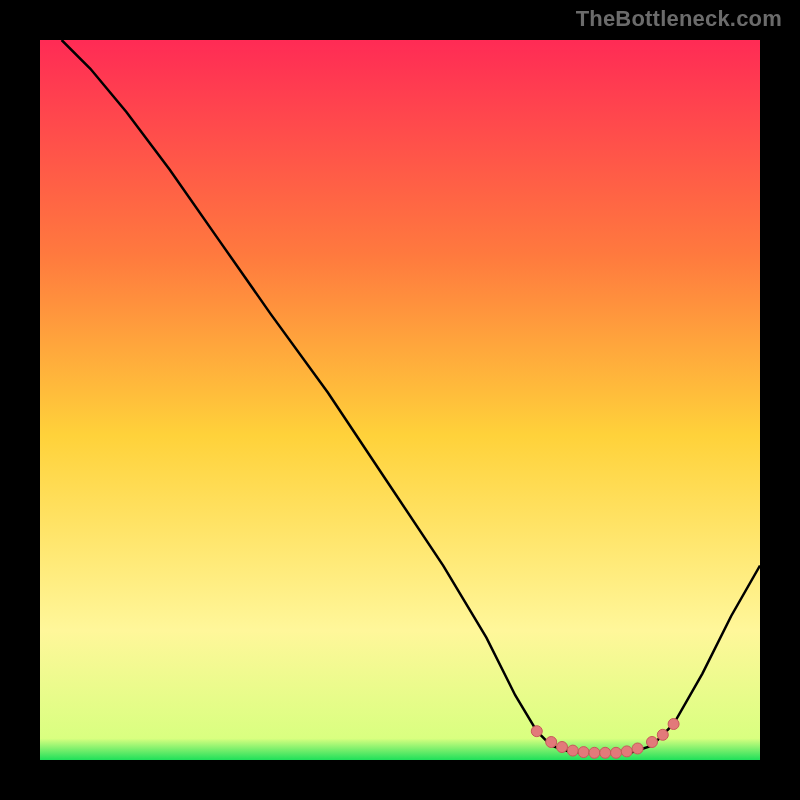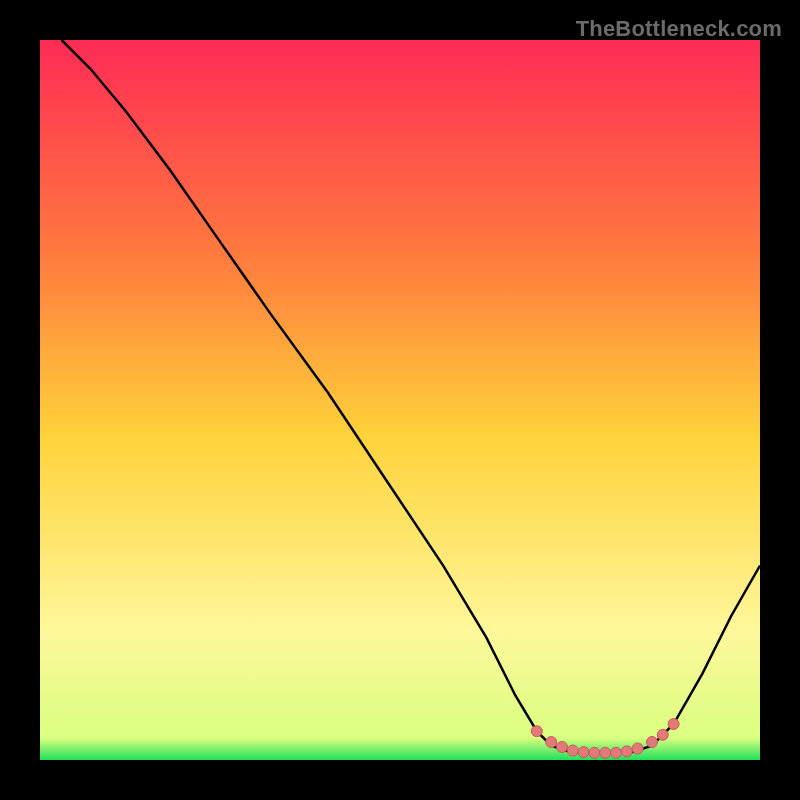--- a/index.html
+++ b/index.html
@@ -11,21 +11,21 @@
     overflow: hidden;
     font-family: Arial, Helvetica, sans-serif;
   }
   .frame {
     position: relative;
     width: 800px;
     height: 800px;
   }
   .watermark {
     position: absolute;
-    top: 16px;
+    top: 6px;
     right: 18px;
     font-size: 22px;
     font-weight: bold;
     color: #6b6b6b;
     letter-spacing: 0.2px;
     user-select: none;
   }
   
   .plot {
     position: absolute;

